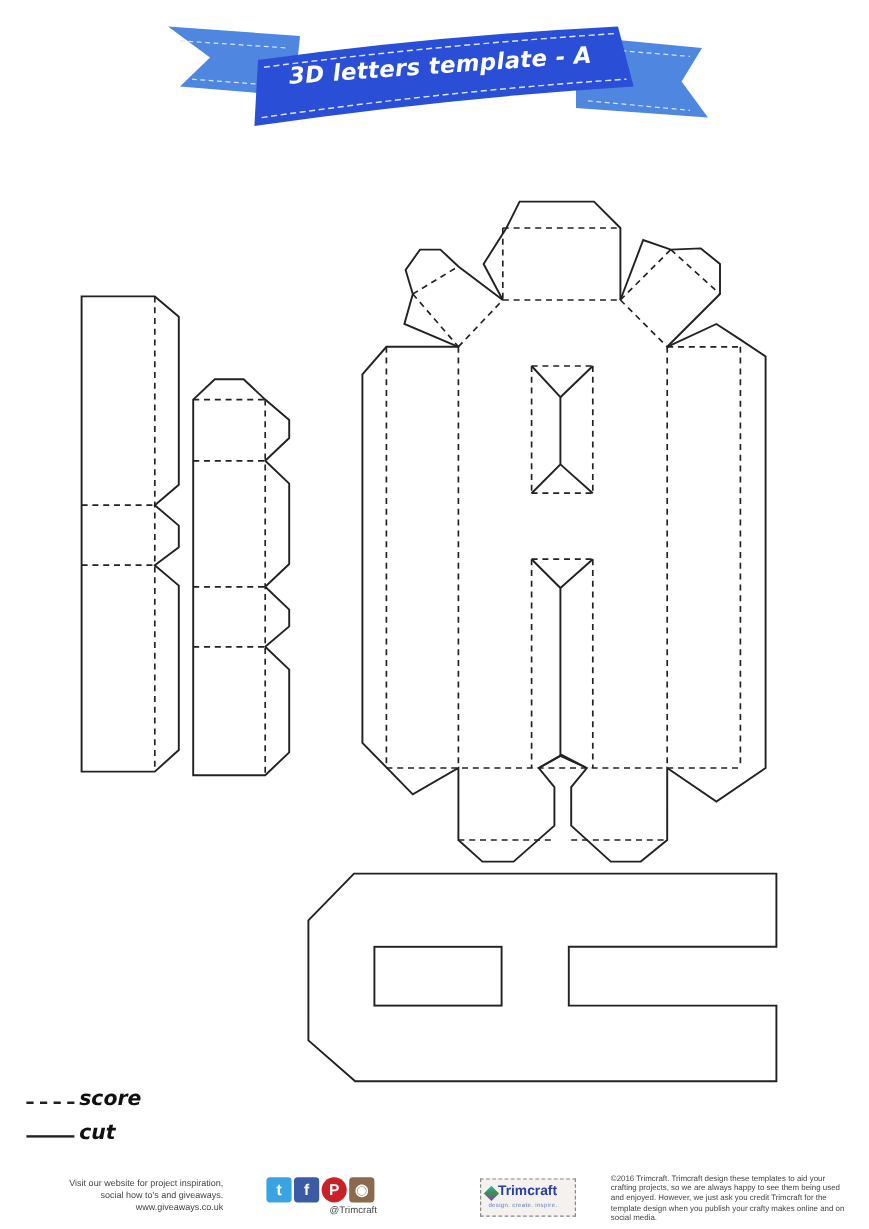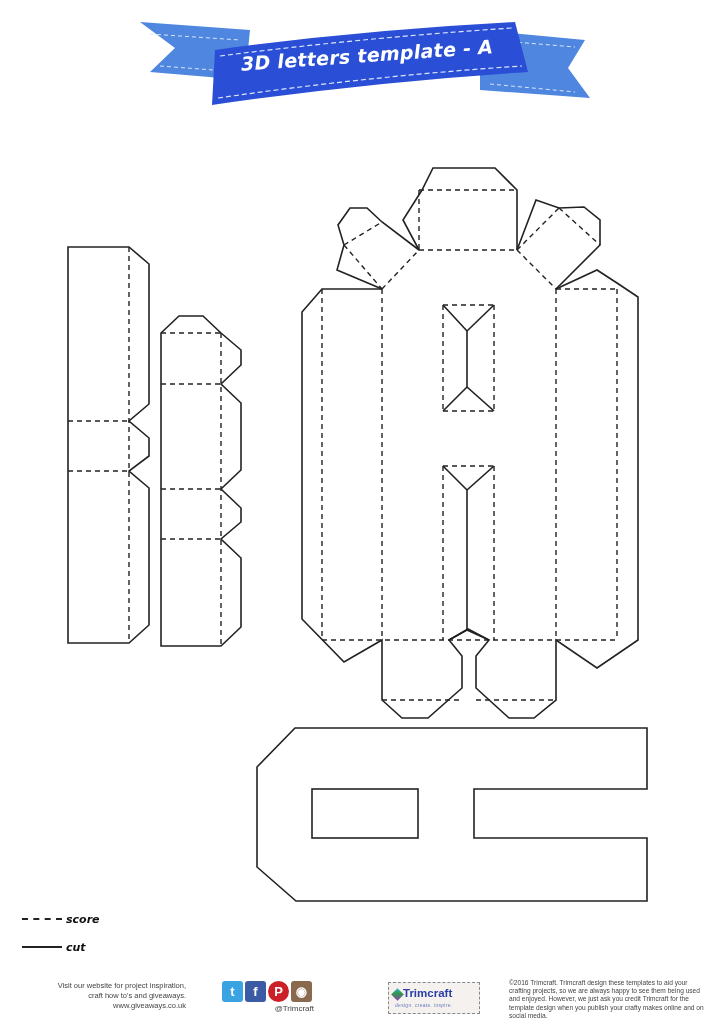--- a/index.html
+++ b/index.html
@@ -8,27 +8,27 @@
   .banner-title {
     position: absolute; left: 222px; top: 44px; width: 290px; text-align: center;
     color: #ffffff; font-family: "DejaVu Sans", sans-serif; font-weight: bold; font-size: 19px;
     transform: rotate(-4deg); letter-spacing: 0.3px; font-style: italic;
   }
   .template-svg { position: absolute; left: 0; top: 0; width: 724px; height: 1024px; }
   .legend { position: absolute; left: 22px; top: 898px; }
   .legend-row { display: flex; align-items: flex-end; height: 28px; }
   .legend-line-score { width: 40px; border-bottom: 2px dashed #222; margin-bottom: 6px; }
   .legend-line-cut { width: 40px; border-bottom: 2px solid #222; margin-bottom: 6px; }
-  .legend-label { font-family: "DejaVu Sans", sans-serif; font-weight: bold; font-size: 11px; color: #111; margin-left: 4px; font-style: italic; }
+  .legend-label { font-family: "DejaVu Sans", sans-serif; font-weight: bold; font-size: 17px; color: #111; margin-left: 4px; font-style: italic; }
   .footer-left { position: absolute; left: 18px; top: 981px; width: 168px; text-align: right; font-family: "Liberation Sans", sans-serif; font-size: 7.5px; color: #444; line-height: 10px; }
   .social { position: absolute; left: 222px; top: 981px; width: 96px; }
   .social-icons { display: flex; gap: 2px; }
   .social-icon { width: 21px; height: 21px; border-radius: 3px; color: #fff; font-family: "Liberation Sans", sans-serif; font-weight: bold; font-size: 13px; display: flex; align-items: center; justify-content: center; }
   .social-handle { text-align: right; font-family: "Liberation Sans", sans-serif; font-size: 8px; color: #444; margin-top: 2px; width: 92px; }
-  .brand-box { position: absolute; left: 388px; top: 982px; width: 92px; height: 32px; border: 1px dashed #888; background: #f4f1ee; box-sizing: border-box; }
+  .brand-box { position: absolute; left: 400px; top: 982px; width: 80px; height: 32px; border: 1px dashed #888; background: #f4f1ee; box-sizing: border-box; }
   .brand-name { position: absolute; left: 14px; top: 4px; font-family: "Liberation Sans", sans-serif; font-weight: bold; font-size: 11.5px; color: #2a3ea8; }
   .brand-diamond { position: absolute; left: 4px; top: 7px; width: 9px; height: 9px; background: linear-gradient(135deg, #34b3e4 0%, #2f9a4a 40%, #8a3fb1 100%); transform: rotate(45deg); }
   .brand-tagline { position: absolute; left: 6px; top: 19px; font-family: "Liberation Sans", sans-serif; font-size: 5px; color: #6a7fbf; letter-spacing: 0.3px; }
   .footer-right { position: absolute; left: 509px; top: 979px; width: 200px; font-family: "Liberation Sans", sans-serif; font-size: 6.6px; color: #444; line-height: 8.2px; }
 </style>
 </head>
 <body>
 
 <svg class="banner" viewBox="0 0 724 120" xmlns="http://www.w3.org/2000/svg">
 
@@ -129,21 +129,21 @@
     <span class="legend-label">score</span>
   </div>
   <div class="legend-row">
     <span class="legend-line-cut"></span>
     <span class="legend-label">cut</span>
   </div>
 </div>
 
 <div class="footer-left">
   <div>Visit our website for project inspiration,</div>
-  <div>craft how to's and giveaways.</div>
+  <div>social how to's and giveaways.</div>
   <div>www.giveaways.co.uk</div>
 </div>
 
 <div class="social">
   <div class="social-icons">
     <div class="social-icon" style="background:#3aa4e3">t</div>
     <div class="social-icon" style="background:#3b5ba5">f</div>
     <div class="social-icon" style="background:#cb2027;border-radius:50%">P</div>
     <div class="social-icon" style="background:#8a6a4e">◉</div>
   </div>

